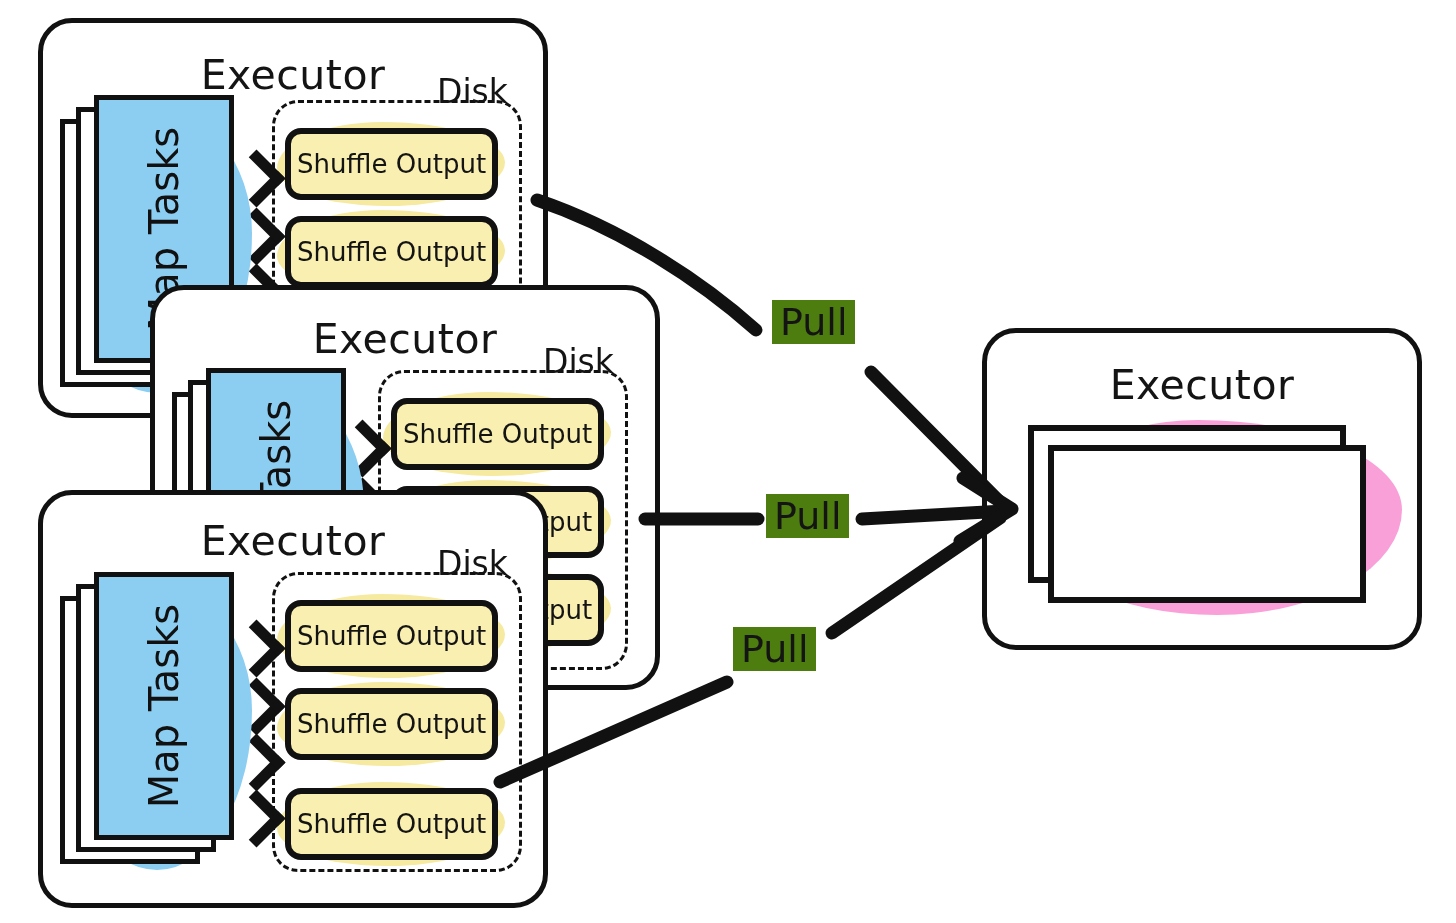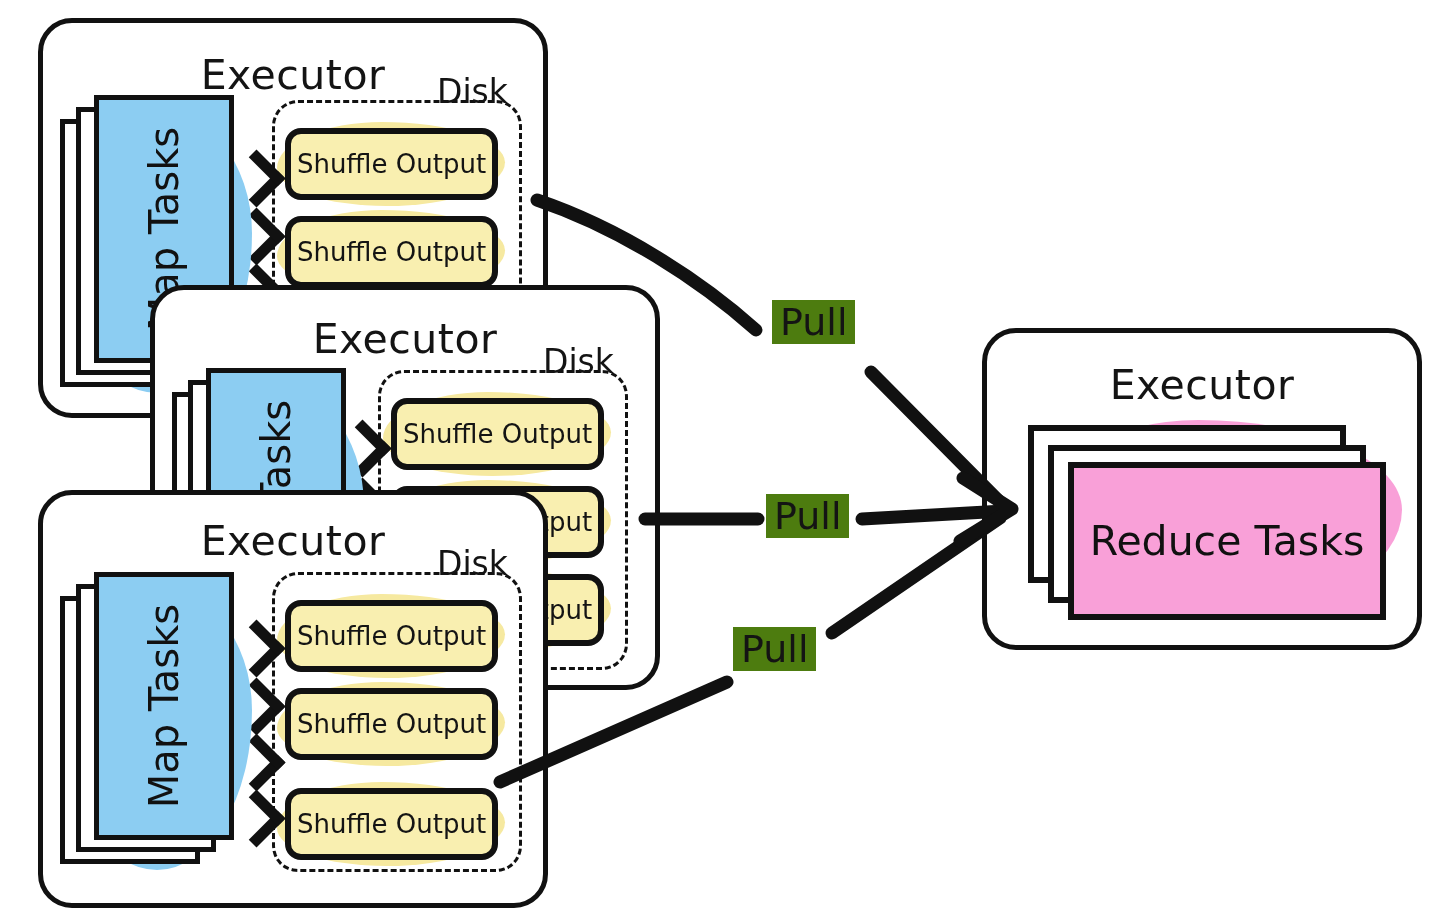--- a/index.html
+++ b/index.html
@@ -182,25 +182,20 @@
       </div>
     </div>
   </div>
 
   <div class="exec" style="left:982px;top:328px;width:440px;height:322px;z-index:40;">
     <div class="exec-title" style="top:28px;">Executor</div>
   </div>
   <div class="rt-blob" style="left:1032px;top:420px;width:370px;height:195px;z-index:41;"></div>
   <div class="rt-card ghost" style="left:1028px;top:425px;width:318px;height:158px;z-index:42;"></div>
   <div class="rt-card ghost" style="left:1048px;top:445px;width:318px;height:158px;z-index:43;"></div>
-  <div class="rt-card" style="left:1068px;top:462px;width:318px;height:158px;z-index:44;">
-    <div class="rt-text">
-      <span>Reduce Tasks</span>
-    </div>
-  </div>
 
   <svg id="arrows" viewBox="0 0 1456 923" style="z-index:50;">
 
     <path d="M537,200 C620,228 700,280 756,330" stroke="#111" stroke-width="13" fill="none" stroke-linecap="round"></path>
     <path d="M871,372 L998,500" stroke="#111" stroke-width="13" fill="none" stroke-linecap="round"></path>
 
     <path d="M645,519 L758,519" stroke="#111" stroke-width="13" fill="none" stroke-linecap="round"></path>
     <path d="M862,519 L1004,511" stroke="#111" stroke-width="13" fill="none" stroke-linecap="round"></path>
 
     <path d="M500,782 L727,682" stroke="#111" stroke-width="13" fill="none" stroke-linecap="round"></path>

